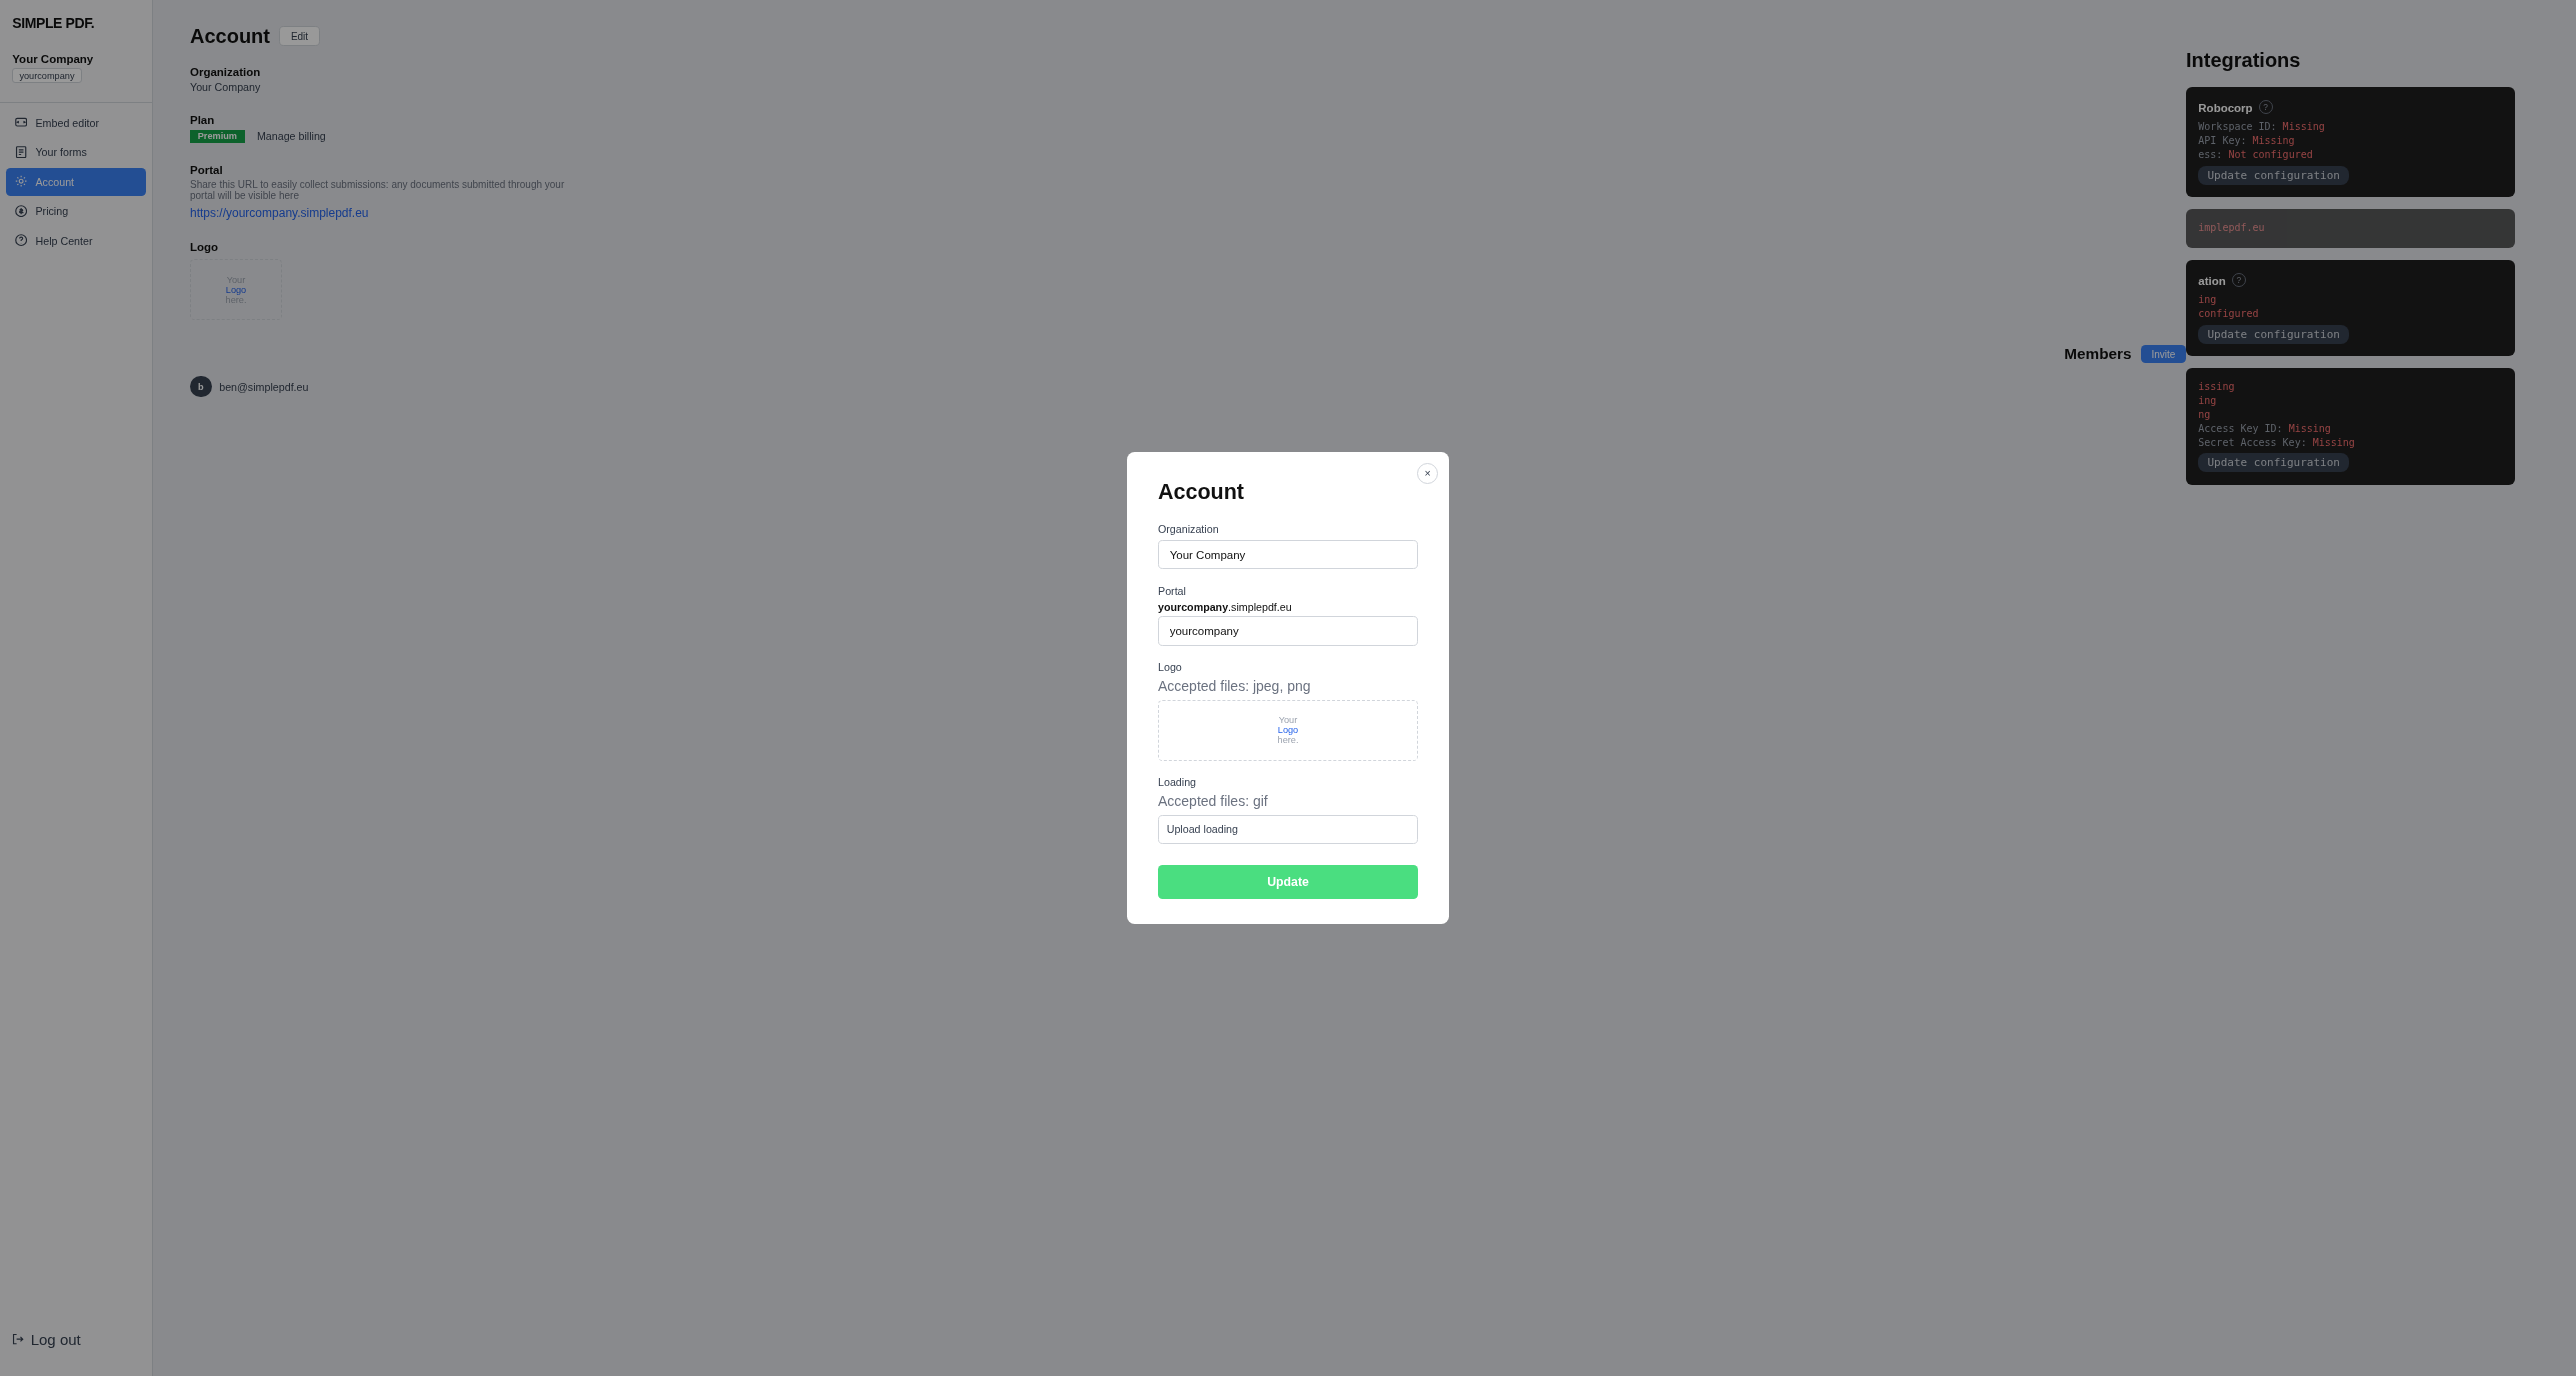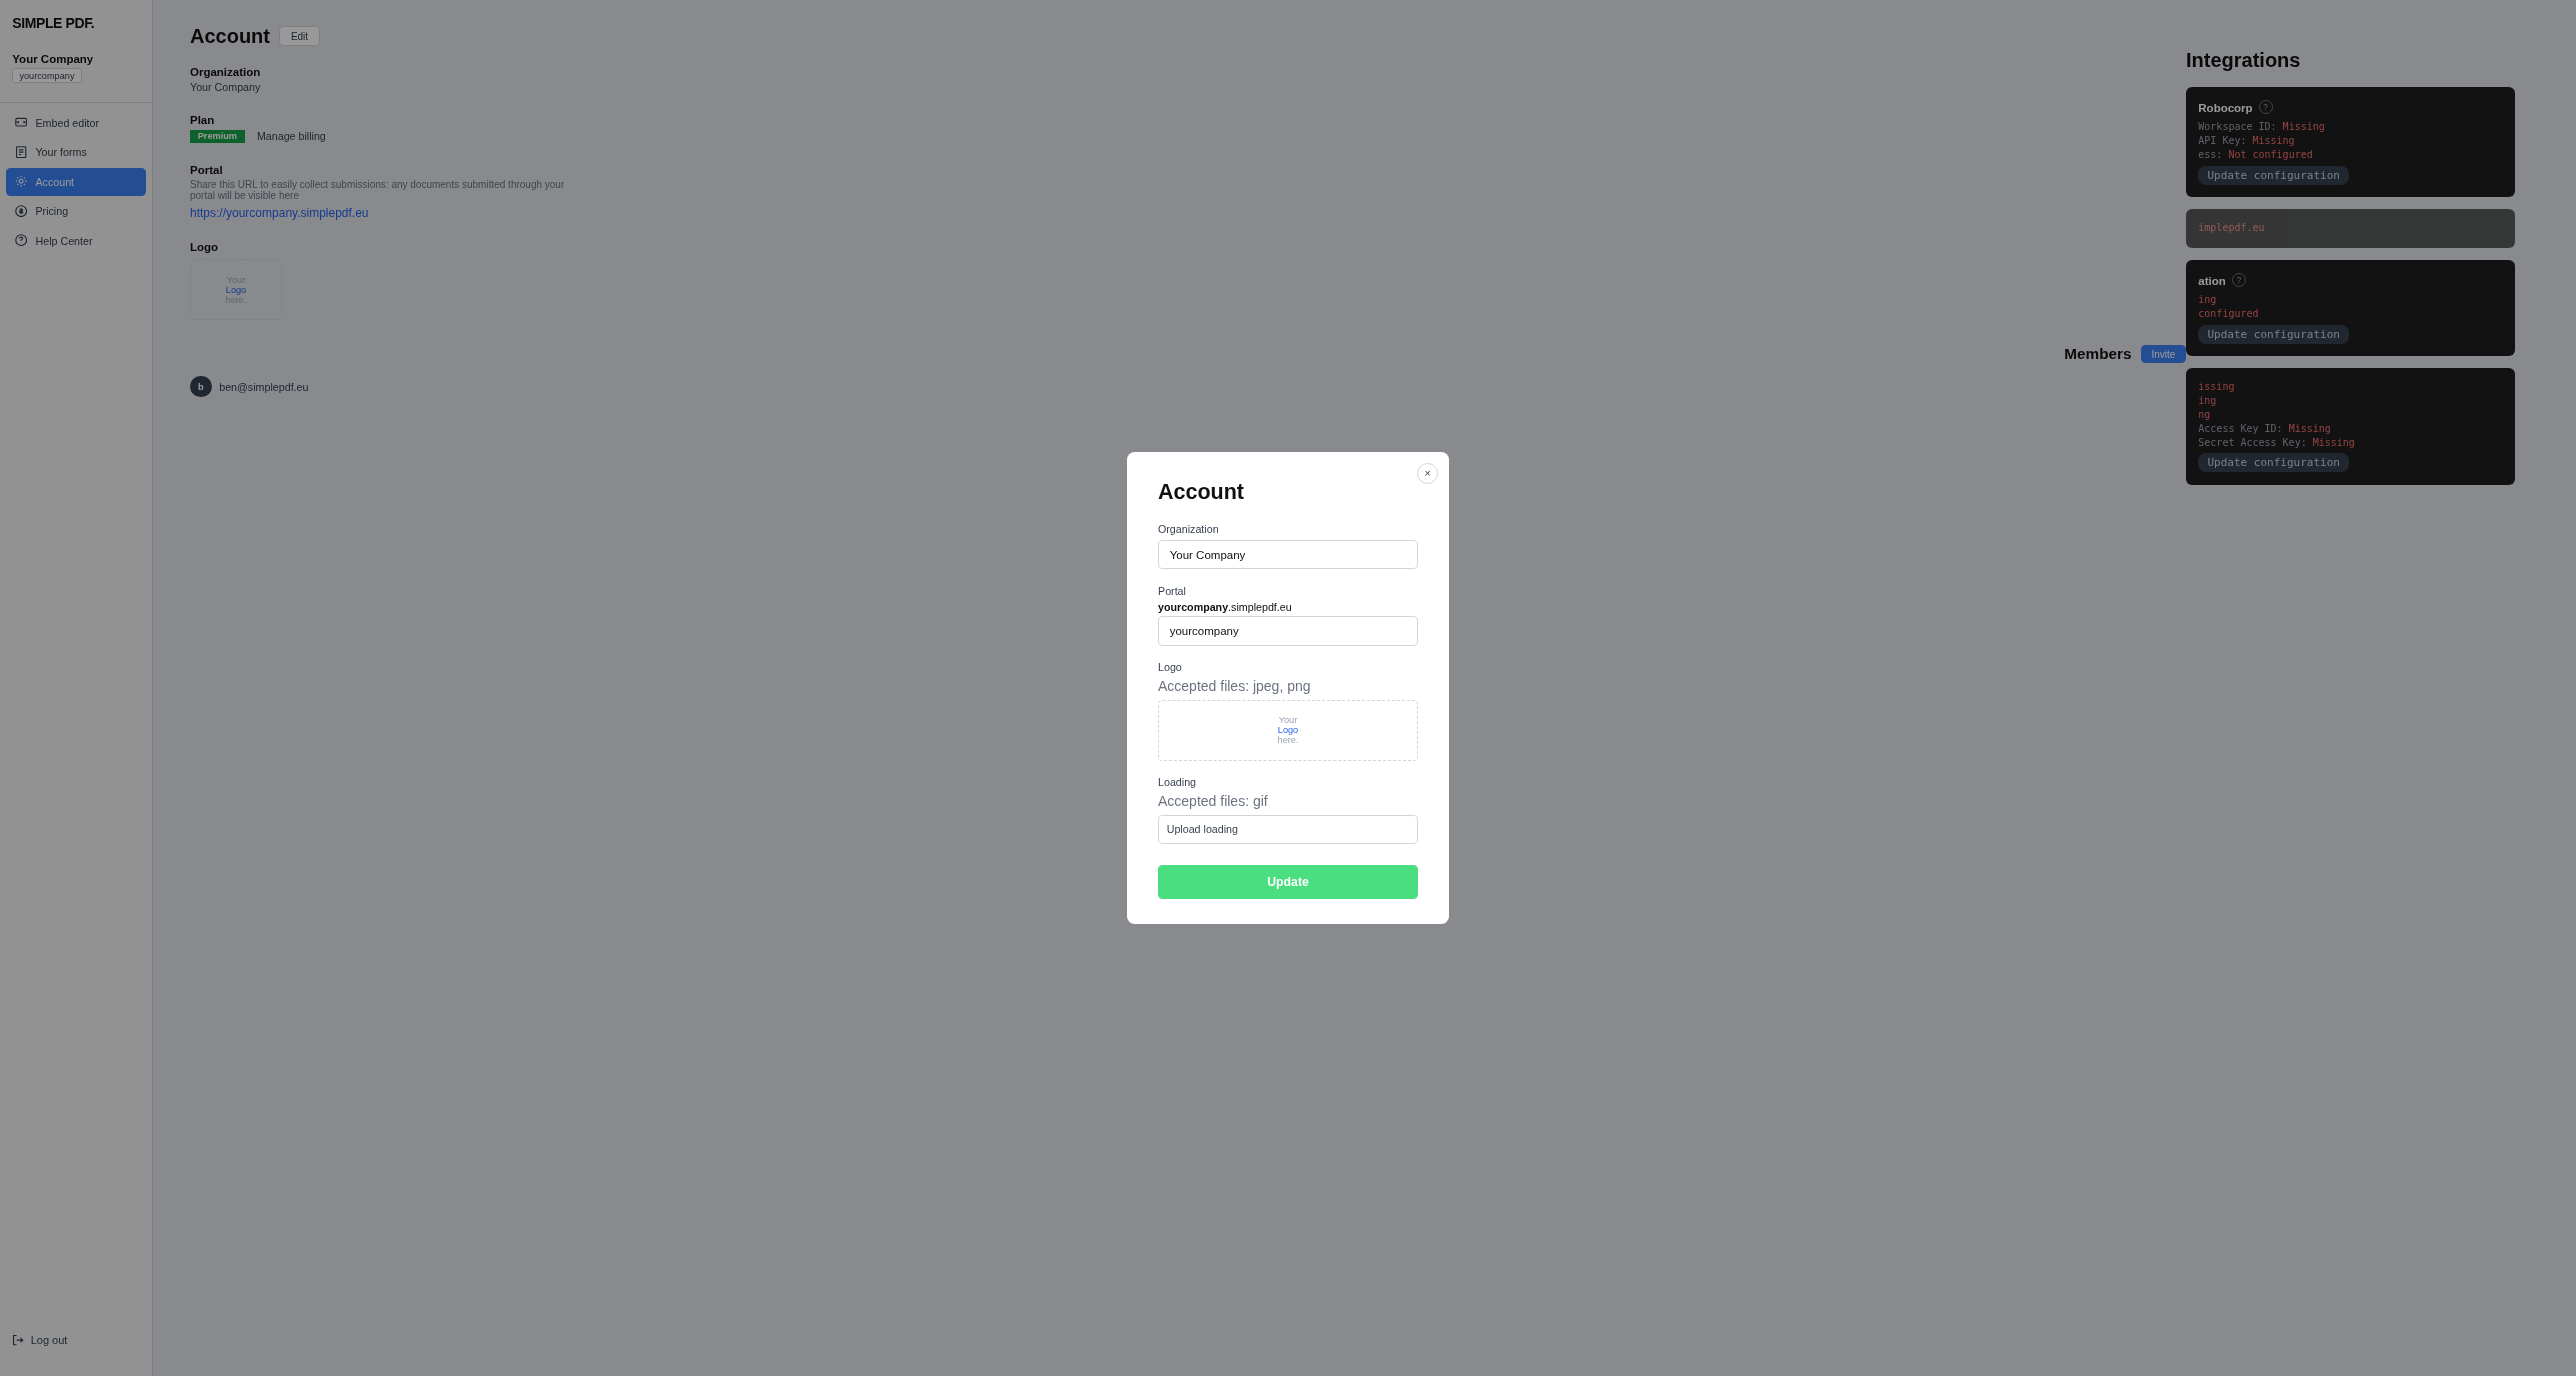--- a/index.html
+++ b/index.html
@@ -53,21 +53,21 @@
       cursor: pointer;
       text-decoration: none;
     }
     .sidebar-item.active { background: #3b82f6; color: #fff; }
     .sidebar-item .icon { width: 14px; height: 14px; display: flex; align-items: center; justify-content: center; flex-shrink: 0; }
     .sidebar-bottom { padding: 12.3px; }
     .logout-btn {
       display: flex;
       align-items: flex-start;
       gap: 6.1px;
-      font-size: 11px;
+      font-size: 15px;
       color: #374151;
       cursor: pointer;
       margin-top: 40px;
     }
 
     
     .main {
       flex: 1;
       overflow-y: auto;
       padding: 24.5px 37px;

